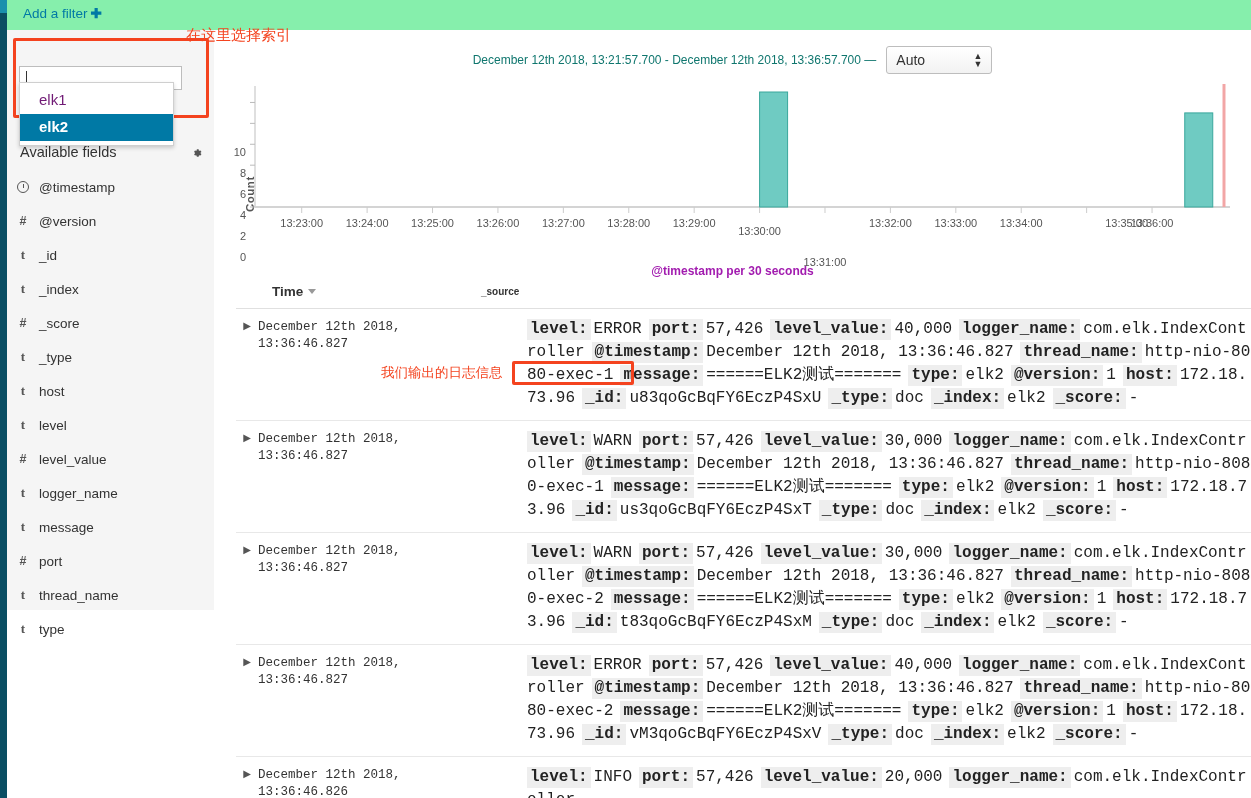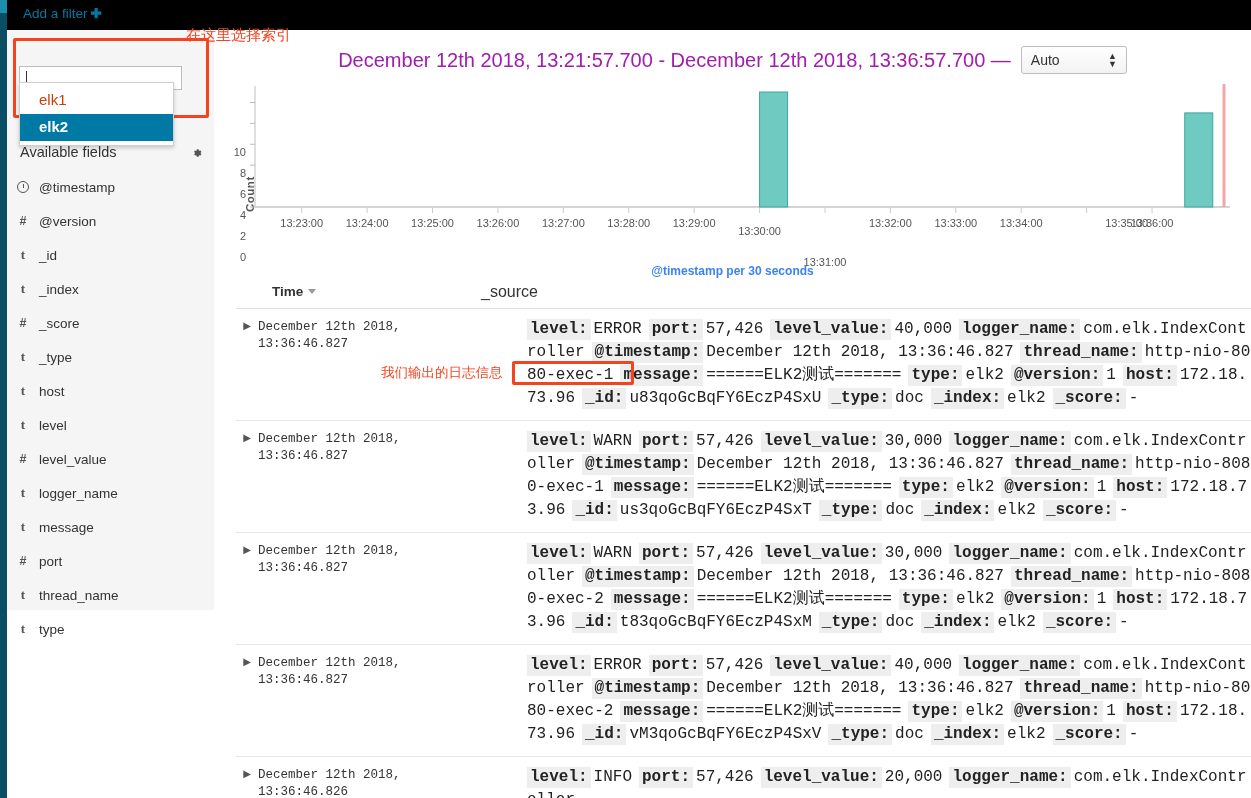--- a/index.html
+++ b/index.html
@@ -25,21 +25,21 @@
   .rail-accent {
     position: absolute; left: 0; top: 0;
     width: 7px; height: 13px;
     background: #1a90ad;
   }
 
   
   .topbar {
     position: absolute; left: 7px; top: 0;
     width: 1244px; height: 30px;
-    background: #000000;
+    background: #86efac;
   }
   .add-filter {
     position: absolute; left: 16px; top: 5px;
     font-size: 13.5px; color: #0079a5;
     cursor: pointer; white-space: nowrap;
   }
   .add-filter .plus { font-weight: bold; margin-left: 3px; }
 
   
   .sidebar {
@@ -63,21 +63,21 @@
     width: 155px;
     background: #ffffff;
     border: 1px solid #cfcfcf;
     box-shadow: 0 2px 4px rgba(0,0,0,.18);
     z-index: 7;
     padding: 4px 0 4px 0;
   }
   .index-option {
     font-size: 15px;
     padding: 4px 0 5px 19px;
-    color: #c2410c;
+    color: #701a75;
     cursor: pointer;
     line-height: 18px;
   }
   .index-option.selected {
     background: #0079a5;
     color: #ffffff;
     font-weight: bold;
   }
 
   .avail-head {
@@ -123,21 +123,21 @@
     width: 1037px; height: 768px;
     background: #ffffff;
   }
 
   .time-header {
     position: absolute; left: 0; top: 10px;
     width: 1037px; height: 40px;
     display: flex; align-items: center; justify-content: center;
   }
   .time-range-text {
-    font-size: 20px; color: #a21caf;
+    font-size: 12px; color: #0f766e;
   }
   .interval-select {
     margin-left: 10px;
     width: 106px; height: 28px;
     border: 1px solid #bdbdbd; border-radius: 3px;
     background: linear-gradient(#ffffff, #f2f2f2);
     font-size: 14px; color: #333;
     display: flex; align-items: center;
     padding-left: 9px;
     position: relative; cursor: pointer;
@@ -154,42 +154,42 @@
     width: 1037px; height: 200px;
   }
   .y-label {
     position: absolute; left: 30px; top: 130px;
     transform: rotate(-90deg); transform-origin: left top;
     font-size: 11.5px; color: #555; font-weight: bold;
     letter-spacing: .5px;
   }
   .x-label {
     position: absolute; left: 0; top: 182px; width: 1037px;
-    text-align: center; font-size: 12px; color: #3b82f6; font-weight: bold;
+    text-align: center; font-size: 12px; color: #a21caf; font-weight: bold;
   }
   .ytick {
     position: absolute; right: 0; font-size: 11px; color: #555;
     width: 22px; text-align: right;
   }
   .xtick {
     position: absolute; top: 135px; font-size: 11px; color: #555;
     transform: translateX(-50%); white-space: nowrap;
   }
 
   
   .doc-table {
     position: absolute; left: 22px; top: 245px;
     width: 1015px;
   }
   .doc-head {
     display: flex; height: 34px; align-items: center;
     border-bottom: 1px solid #e0e0e0;
   }
   .th-time { width: 245px; padding-left: 36px; font-size: 13.5px; font-weight: bold; color: #333; }
-  .th-source { font-size: 16px; font-weight: normal; color: #333; }
+  .th-source { font-size: 10px; font-weight: bold; color: #333; }
   .sort-caret {
     display: inline-block; margin-left: 5px;
     border-left: 4px solid transparent; border-right: 4px solid transparent;
     border-top: 5px solid #999; vertical-align: 2px;
   }
   .doc-row {
     display: flex;
     border-bottom: 1px solid #e8e8e8;
     padding: 9px 0 10px 0;
   }

